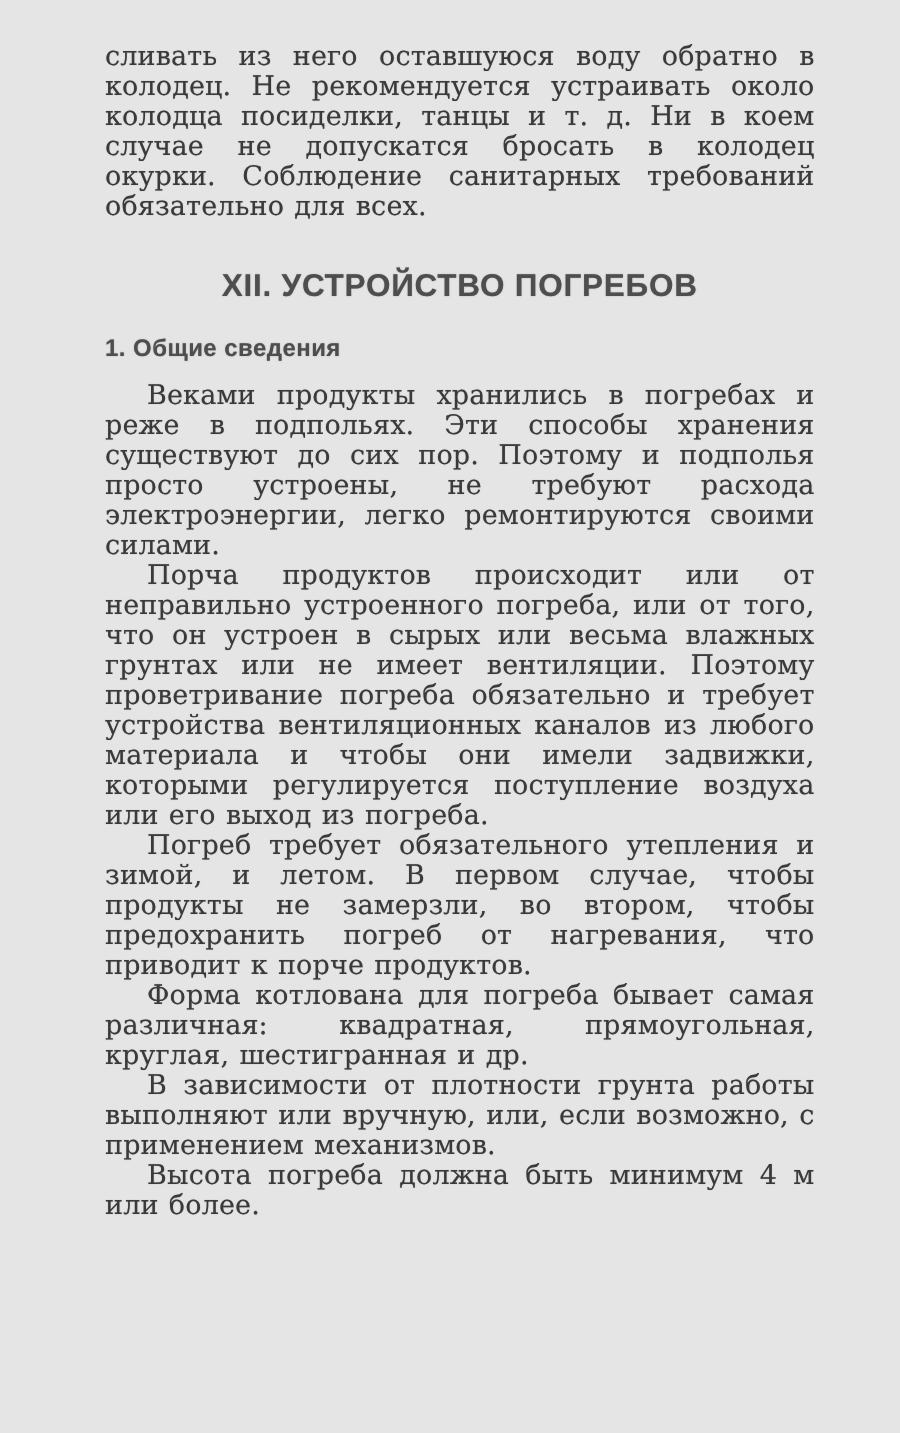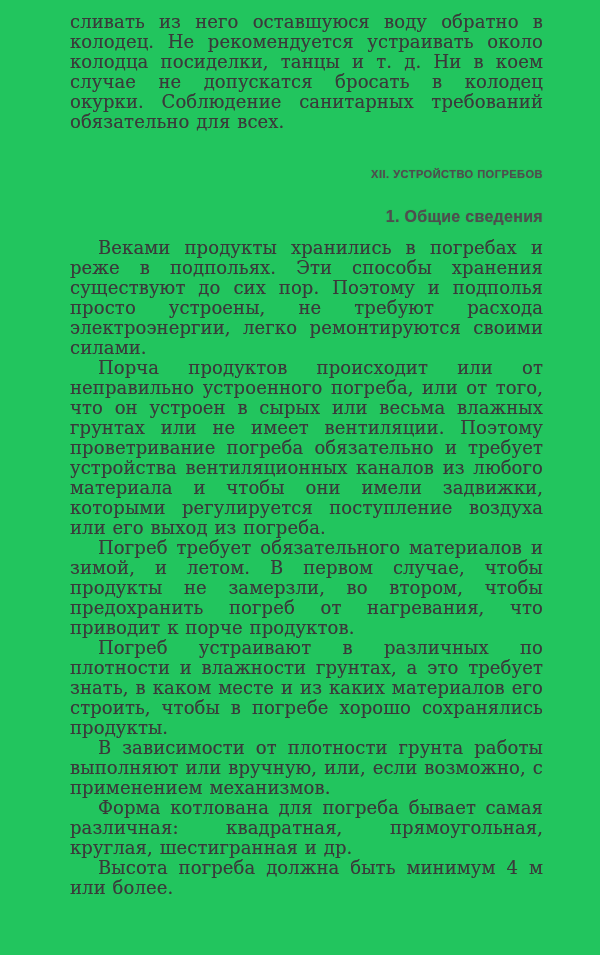--- a/index.html
+++ b/index.html
@@ -9,22 +9,22 @@
     background: #ffffff;
   }
   body {
     width: 600px;
     height: 955px;
     overflow: hidden;
   }
   .page {
     width: 600px;
     height: 955px;
-    background: #22c55e;
-    padding: 12px 57px 0 70px;
+    background: #e5e5e5;
+    padding: 28px 57px 0 70px;
     position: relative;
   }
   .text-block {
     width: 100%;
     color: #3a3a3a;
     font-family: "DejaVu Serif", "Liberation Serif", serif;
     font-size: 18px;
     line-height: 20px;
     text-align: justify;
     text-shadow: 0 0 0.6px rgba(70,70,70,0.55);
@@ -34,37 +34,37 @@
     text-indent: 28px;
     word-spacing: 1px;
     letter-spacing: 0.1px;
   }
   .para.continuation {
     text-indent: 0;
   }
   .chapter-heading {
     font-family: "Liberation Sans", "DejaVu Sans", sans-serif;
     font-weight: bold;
-    font-size: 11px;
+    font-size: 21px;
     line-height: 19px;
     letter-spacing: 0.5px;
     color: #4e4e4e;
-    text-align: right;
+    text-align: center;
     text-indent: 0;
     margin: 33px 0 0 0;
     text-shadow: 0 0 0.8px rgba(80,80,80,0.6);
   }
   .section-heading {
     font-family: "Liberation Sans", "DejaVu Sans", sans-serif;
     font-weight: bold;
     font-size: 16px;
     line-height: 19px;
     letter-spacing: 0.3px;
     color: #4e4e4e;
-    text-align: right;
+    text-align: left;
     text-indent: 0;
     margin: 23px 0 12px 0;
     text-shadow: 0 0 0.8px rgba(80,80,80,0.6);
   }
 </style>
 </head>
 <body>
 
 <div class="page">
   <div class="text-block">
@@ -72,24 +72,23 @@
     <p class="para continuation">сливать из него оставшуюся воду обратно в колодец. Не рекомендуется устраивать около колодца посиделки, танцы и т. д. Ни в коем случае не допускатся бросать в колодец окурки. Соблюдение санитарных требований обязательно для всех.</p>
 
     <h1 class="chapter-heading">XII. УСТРОЙСТВО ПОГРЕБОВ</h1>
 
     <h2 class="section-heading">1. Общие сведения</h2>
 
     <p class="para">Веками продукты хранились в погребах и реже в подпольях. Эти способы хранения существуют до сих пор. Поэтому и подполья просто устроены, не требуют расхода электроэнергии, легко ремонтируются своими силами.</p>
 
     <p class="para">Порча продуктов происходит или от неправильно устроенного погреба, или от того, что он устроен в сырых или весьма влажных грунтах или не имеет вентиляции. Поэтому проветривание погреба обязательно и требует устройства вентиляционных каналов из любого материала и чтобы они имели задвижки, которыми регулируется поступление воздуха или его выход из погреба.</p>
 
-    <p class="para">Погреб требует обязательного материалов и зимой, и летом. В первом случае, чтобы продукты не замерзли, во втором, чтобы предохранить погреб от нагревания, что приводит к порче продуктов.</p>
+    <p class="para">Погреб требует обязательного утепления и зимой, и летом. В первом случае, чтобы продукты не замерзли, во втором, чтобы предохранить погреб от нагревания, что приводит к порче продуктов.</p>
 
-    <p class="para">Погреб устраивают в различных по плотности и влажности грунтах, а это требует знать, в каком месте и из каких материалов его строить, чтобы в погребе хорошо сохранялись продукты.</p>
+
+    <p class="para">Форма котлована для погреба бывает самая различная: квадратная, прямоугольная, круглая, шестигранная и др.</p>
 
     <p class="para">В зависимости от плотности грунта работы выполняют или вручную, или, если возможно, с применением механизмов.</p>
-
-    <p class="para">Форма котлована для погреба бывает самая различная: квадратная, прямоугольная, круглая, шестигранная и др.</p>
 
     <p class="para">Высота погреба должна быть минимум 4 м или более.</p>
 
   </div>
 </div>
 
 </body></html>

